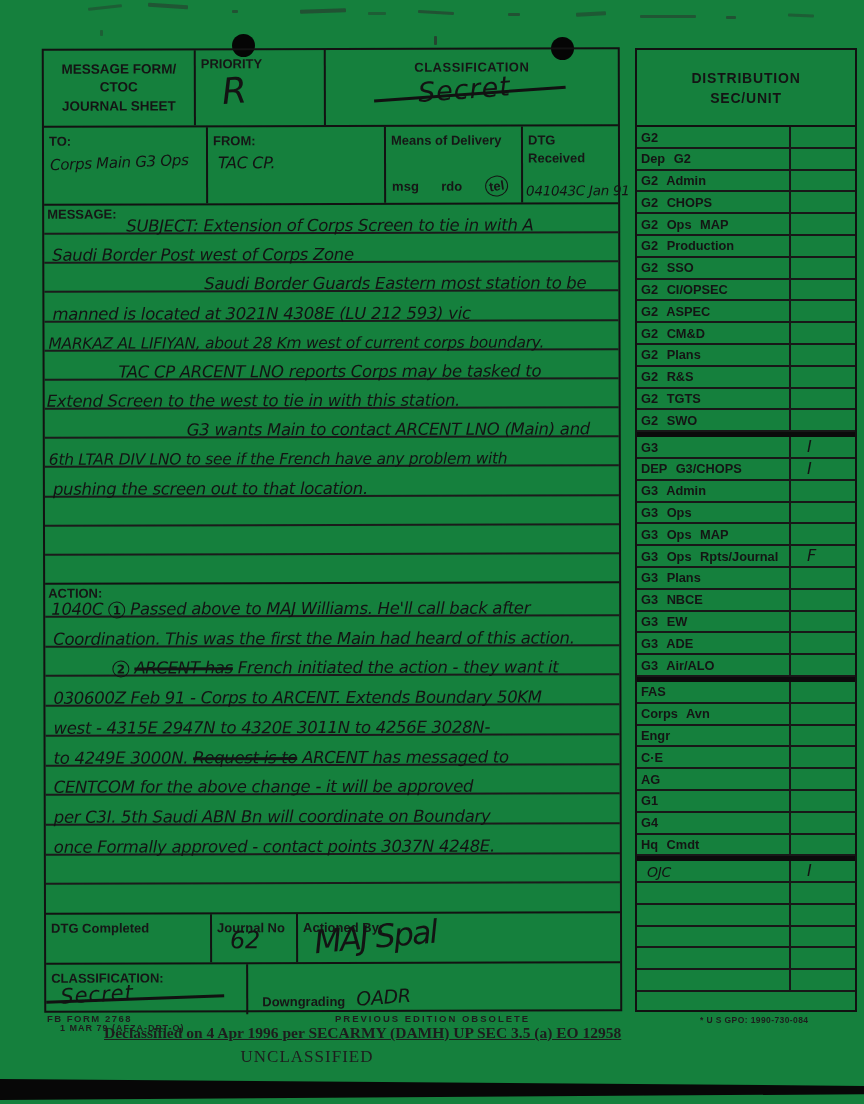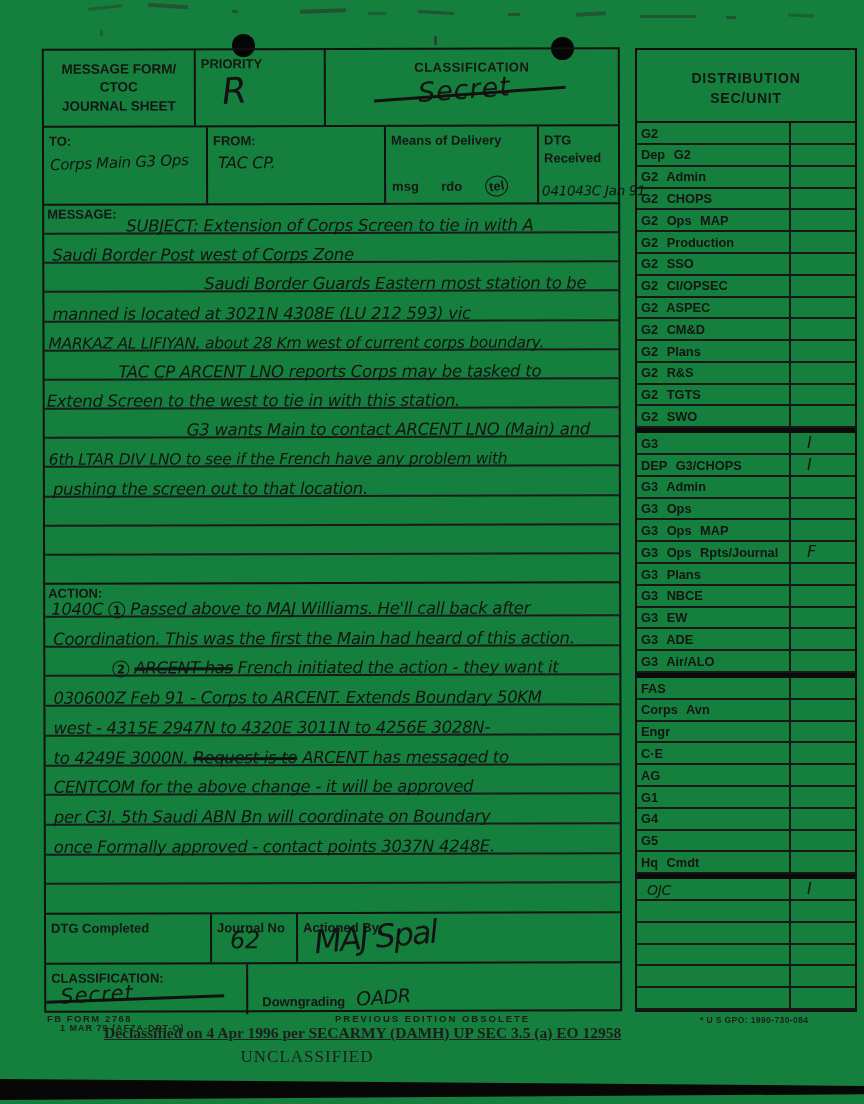--- a/index.html
+++ b/index.html
@@ -28,21 +28,21 @@
   .c-class { flex:1; }
   .c-class .lbl { display:block; text-align:center; margin-top:6px; letter-spacing:0.5px; }
   .secret1 { position:absolute; left:92px; top:24px; font-size:27px; transform:rotate(-4deg); letter-spacing:1px; }
   .strikeline1 { position:absolute; left:48px; top:43px; width:192px; height:3px; background:#111; transform:rotate(-4deg); }
 
   .r2 { height:78px; }
   .c-to { width:162px; }
   .to-val { position:absolute; left:6px; top:26px; font-size:15px; white-space:nowrap; transform:rotate(-2deg); }
   .c-from { width:178px; }
   .from-val { position:absolute; left:10px; top:26px; font-size:16px; }
-  .c-means { width:153px; }
+  .c-means { width:137px; }
   .means-opts { position:absolute; bottom:6px; left:6px; width:142px; }
   .means-opts .opt { margin-right:18px; }
   .circled { border:1.8px solid #141414; border-radius:50%; padding:2px 3px; display:inline-block; transform:rotate(-8deg); }
   .c-dtg { flex:1; }
   .dtg-val { position:absolute; left:3px; bottom:4px; font-size:13.5px; white-space:nowrap; }
 
   
   .section { position:relative; display:flex; flex-direction:column; border-bottom:2.5px solid #121212; }
   .msg-section { height:379px; }
   .act-section { height:330px; }
@@ -417,24 +417,20 @@
         <div class="dist-row">
           <span class="dist-label">G1</span>
           <span class="dist-mark hw"></span>
         </div>
 
         <div class="dist-row">
           <span class="dist-label">G4</span>
           <span class="dist-mark hw"></span>
         </div>
 
-        <div class="dist-row">
-          <span class="dist-label">G5</span>
-          <span class="dist-mark hw"></span>
-        </div>
 
         <div class="dist-row">
           <span class="dist-label">Hq Cmdt</span>
           <span class="dist-mark hw"></span>
         </div>
       </div>
     <div class="dist-divider"></div>
 
     <div>
 

